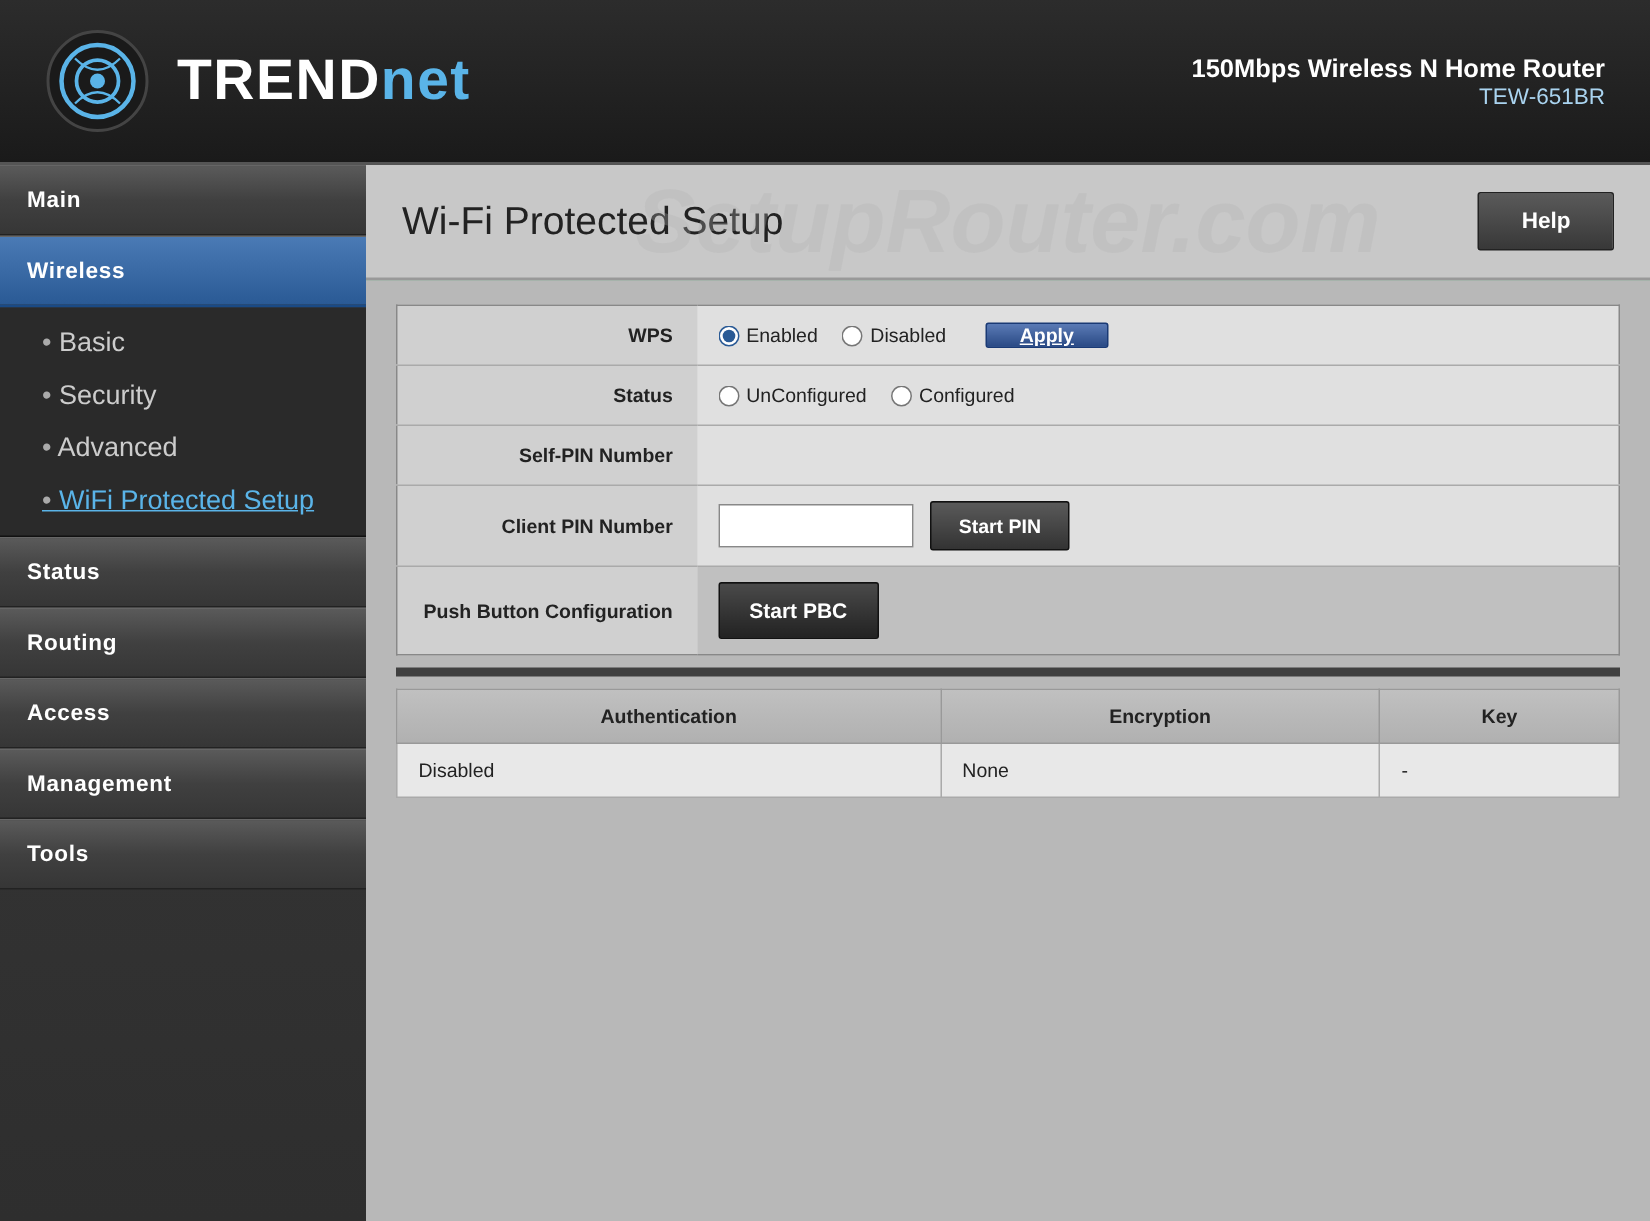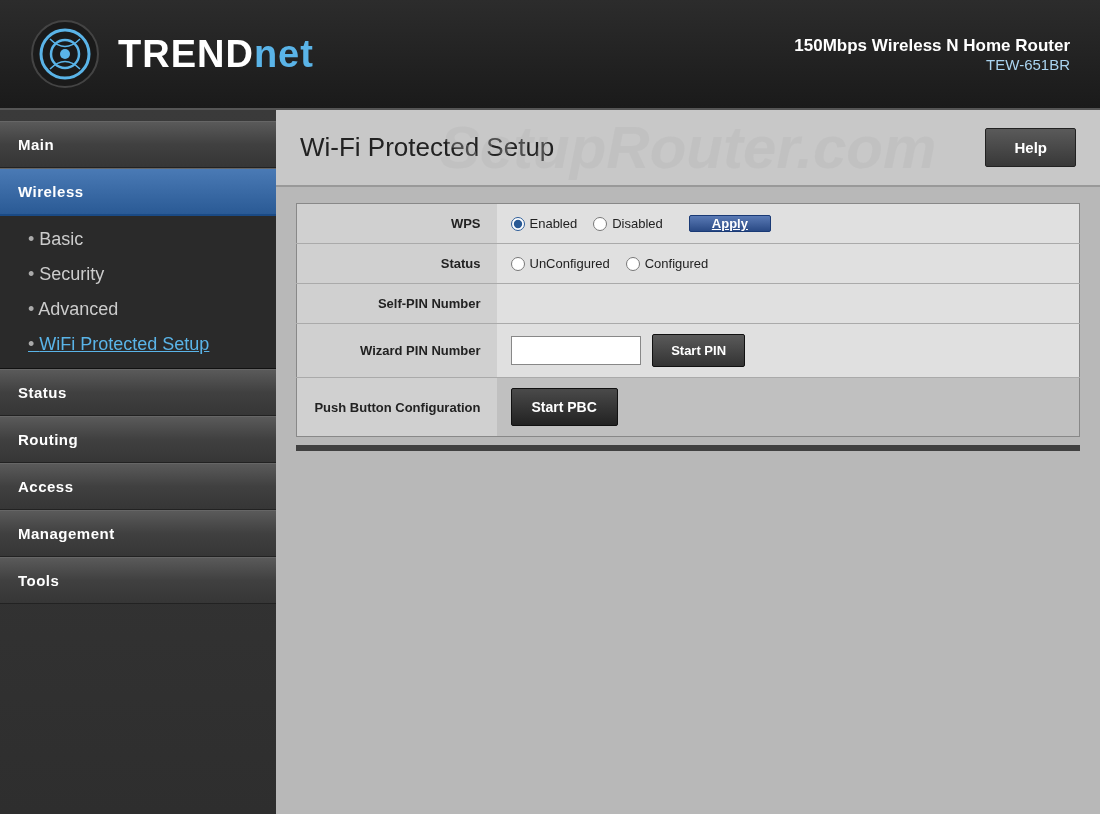--- a/index.html
+++ b/index.html
@@ -55,24 +55,24 @@
     }
 
     
     .main-layout {
       display: flex;
       height: 704px;
     }
 
     
     .sidebar {
-      width: 276px;
+      width: 244px;
       background: linear-gradient(180deg, #3a3a3a 0%, #2e2e2e 100%);
       flex-shrink: 0;
-      padding-top: 11px;
+      padding-top: 0;
     }
     .sidebar-btn {
       display: block;
       width: 100%;
       padding: 14px 18px;
       background: linear-gradient(180deg, #5a5a5a 0%, #404040 50%, #363636 100%);
       color: white;
       font-size: 15px;
       font-weight: bold;
       border: none;
@@ -384,36 +384,52 @@
         </tr>
 
         <tr class="form-row">
           <td class="form-label">Self-PIN Number</td>
           <td class="form-control">
             <span class="self-pin-value"></span>
           </td>
         </tr>
 
         <tr class="form-row">
-          <td class="form-label">Wizard PIN Number</td>
+          <td class="form-label">Client PIN Number</td>
           <td class="form-control">
             <input type="text" class="pin-input" style="">
             <button class="start-pin-btn">Start PIN</button>
           </td>
         </tr>
 
         <tr class="form-row">
           <td class="form-label">
             <span>Push Button Configuration</span>
           </td>
           <td class="form-control" style="background:#c0c0c0;">
             <button class="start-pbc-btn">Start PBC</button>
           </td>
         </tr>
       </tbody>
         </table>
 
       <div class="dark-row"></div>
 
+      <table class="bottom-table">
+        <thead>
+          <tr>
+            <th>Authentication</th>
+            <th>Encryption</th>
+            <th>Key</th>
+          </tr>
+        </thead>
+        <tbody id="security-table-body">
+          <tr class="table-row">
+            <td>Disabled</td>
+            <td>None</td>
+            <td>-</td>
+          </tr>
+        </tbody>
+      </table>
 
     </div>
   </div>
 </div>
 
 </body></html>

